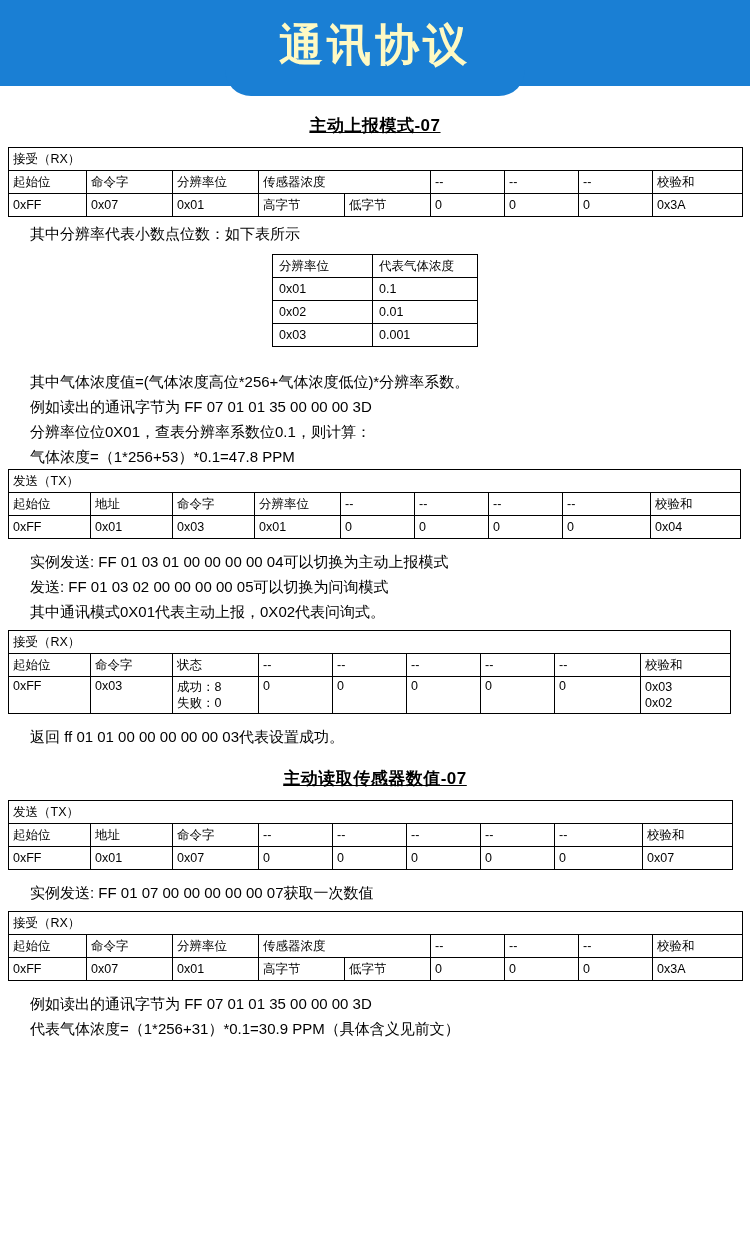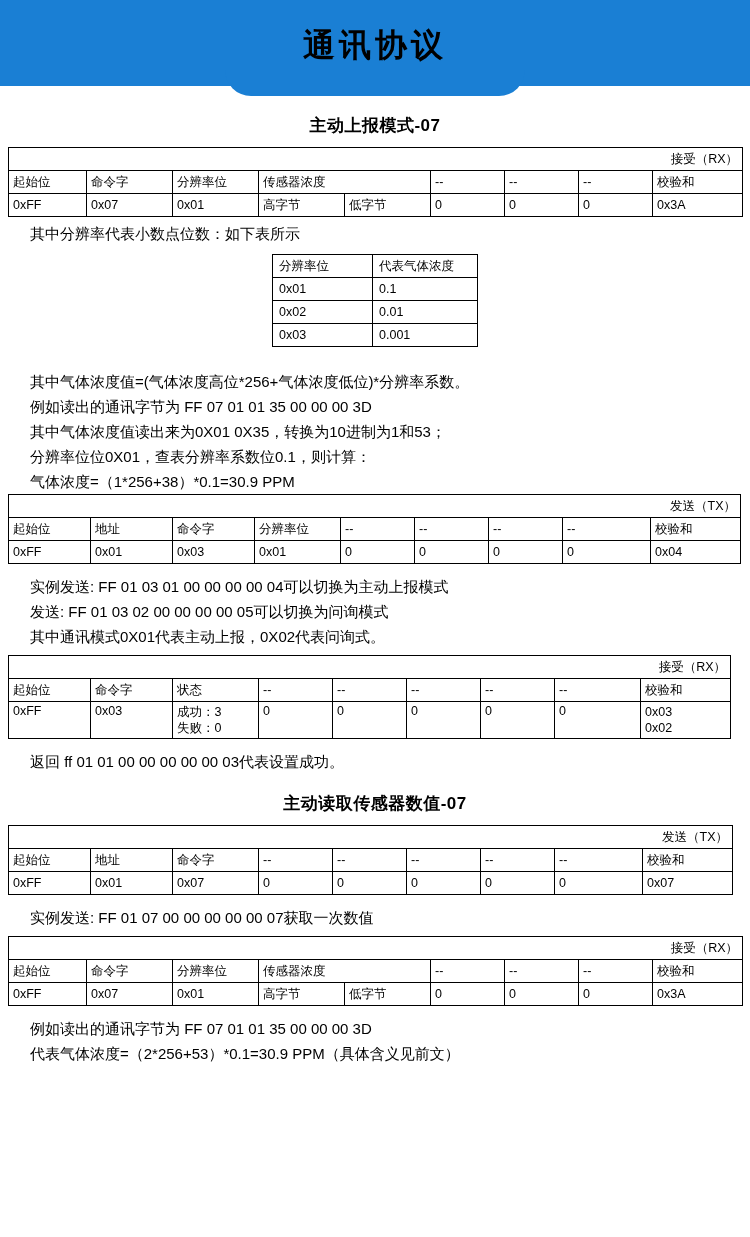--- a/index.html
+++ b/index.html
@@ -39,60 +39,61 @@
     height: 96px;
     background: #1a7fd4;
     border-bottom-left-radius: 26px;
     border-bottom-right-radius: 26px;
     box-sizing: border-box;
     display: flex;
     align-items: center;
     justify-content: center;
   }
   .banner-title {
-    color: #000000;
-    font-size: 32px;
+    color: #fef9c3;
+    font-size: 44px;
     font-weight: bold;
     letter-spacing: 4px;
     line-height: 1;
     padding-bottom: 6px;
     white-space: nowrap;
   }
 
   
   .content {
     padding: 0 8px 20px 8px;
   }
 
   h2.section-title {
     text-align: center;
     font-size: 17px;
     font-weight: bold;
     margin: 18px 0 10px 0;
     letter-spacing: 0.5px;
+    text-decoration: underline;
   }
 
   
   table.proto {
     width: 644px;
     border-collapse: collapse;
     table-layout: fixed;
     margin: 0 0 4px 0;
     font-size: 12.5px;
   }
   table.proto td {
     border: 1px solid #000000;
     padding: 2px 4px;
     height: 18px;
     vertical-align: middle;
     white-space: nowrap;
     overflow: hidden;
   }
   table.proto td.hdr-row {
-    text-align: right;
+    text-align: left;
   }
 
   
   table.res {
     border-collapse: collapse;
     table-layout: fixed;
     width: 205px;
     margin: 8px auto 8px auto;
     font-size: 12.5px;
   }
@@ -195,23 +196,22 @@
     <tr>
       <td>0x03</td>
       <td>0.001</td>
     </tr>
   </tbody>
     </table>
 
   <div class="block-gap-md"></div>
   <p class="para">其中气体浓度值=(气体浓度高位*256+气体浓度低位)*分辨率系数。</p>
   <p class="para">例如读出的通讯字节为 FF 07 01 01 35 00 00 00 3D</p>
-  <p class="para">其中气体浓度值读出来为0X01 0X35，转换为10进制为1和53；</p>
   <p class="para">分辨率位位0X01，查表分辨率系数位0.1，则计算：</p>
-  <p class="para">气体浓度=（1*256+38）*0.1=30.9 PPM</p>
+  <p class="para">气体浓度=（1*256+53）*0.1=47.8 PPM</p>
 
 
   <table class="proto">
     <colgroup>
       <col style="width:82px">
         <col style="width:82px">
         <col style="width:82px">
       <col style="width:86px">
         <col style="width:74px">
         <col style="width:74px">
@@ -277,21 +277,21 @@
       <td>--</td>
       <td>--</td>
       <td>--</td>
       <td>--</td>
       <td>--</td>
       <td>校验和</td>
     </tr>
     <tr>
       <td style="vertical-align:top">0xFF</td>
       <td style="vertical-align:top">0x03</td>
-      <td class="two-line" style="vertical-align:top;white-space:pre-line">成功：3
+      <td class="two-line" style="vertical-align:top;white-space:pre-line">成功：8
 失败：0</td>
       <td style="vertical-align:top">0</td>
       <td style="vertical-align:top">0</td>
       <td style="vertical-align:top">0</td>
       <td style="vertical-align:top">0</td>
       <td style="vertical-align:top">0</td>
       <td class="two-line" style="vertical-align:top;white-space:pre-line">0x03
 0x02</td>
     </tr>
   </tbody>
@@ -382,15 +382,15 @@
       <td>0</td>
       <td>0</td>
       <td>0</td>
       <td>0x3A</td>
     </tr>
   </tbody>
     </table>
 
   <div class="block-gap-sm"></div>
   <p class="para">例如读出的通讯字节为 FF 07 01 01 35 00 00 00 3D</p>
-  <p class="para">代表气体浓度=（2*256+53）*0.1=30.9 PPM（具体含义见前文）</p>
+  <p class="para">代表气体浓度=（1*256+31）*0.1=30.9 PPM（具体含义见前文）</p>
 
 </div>
 
 </body></html>

